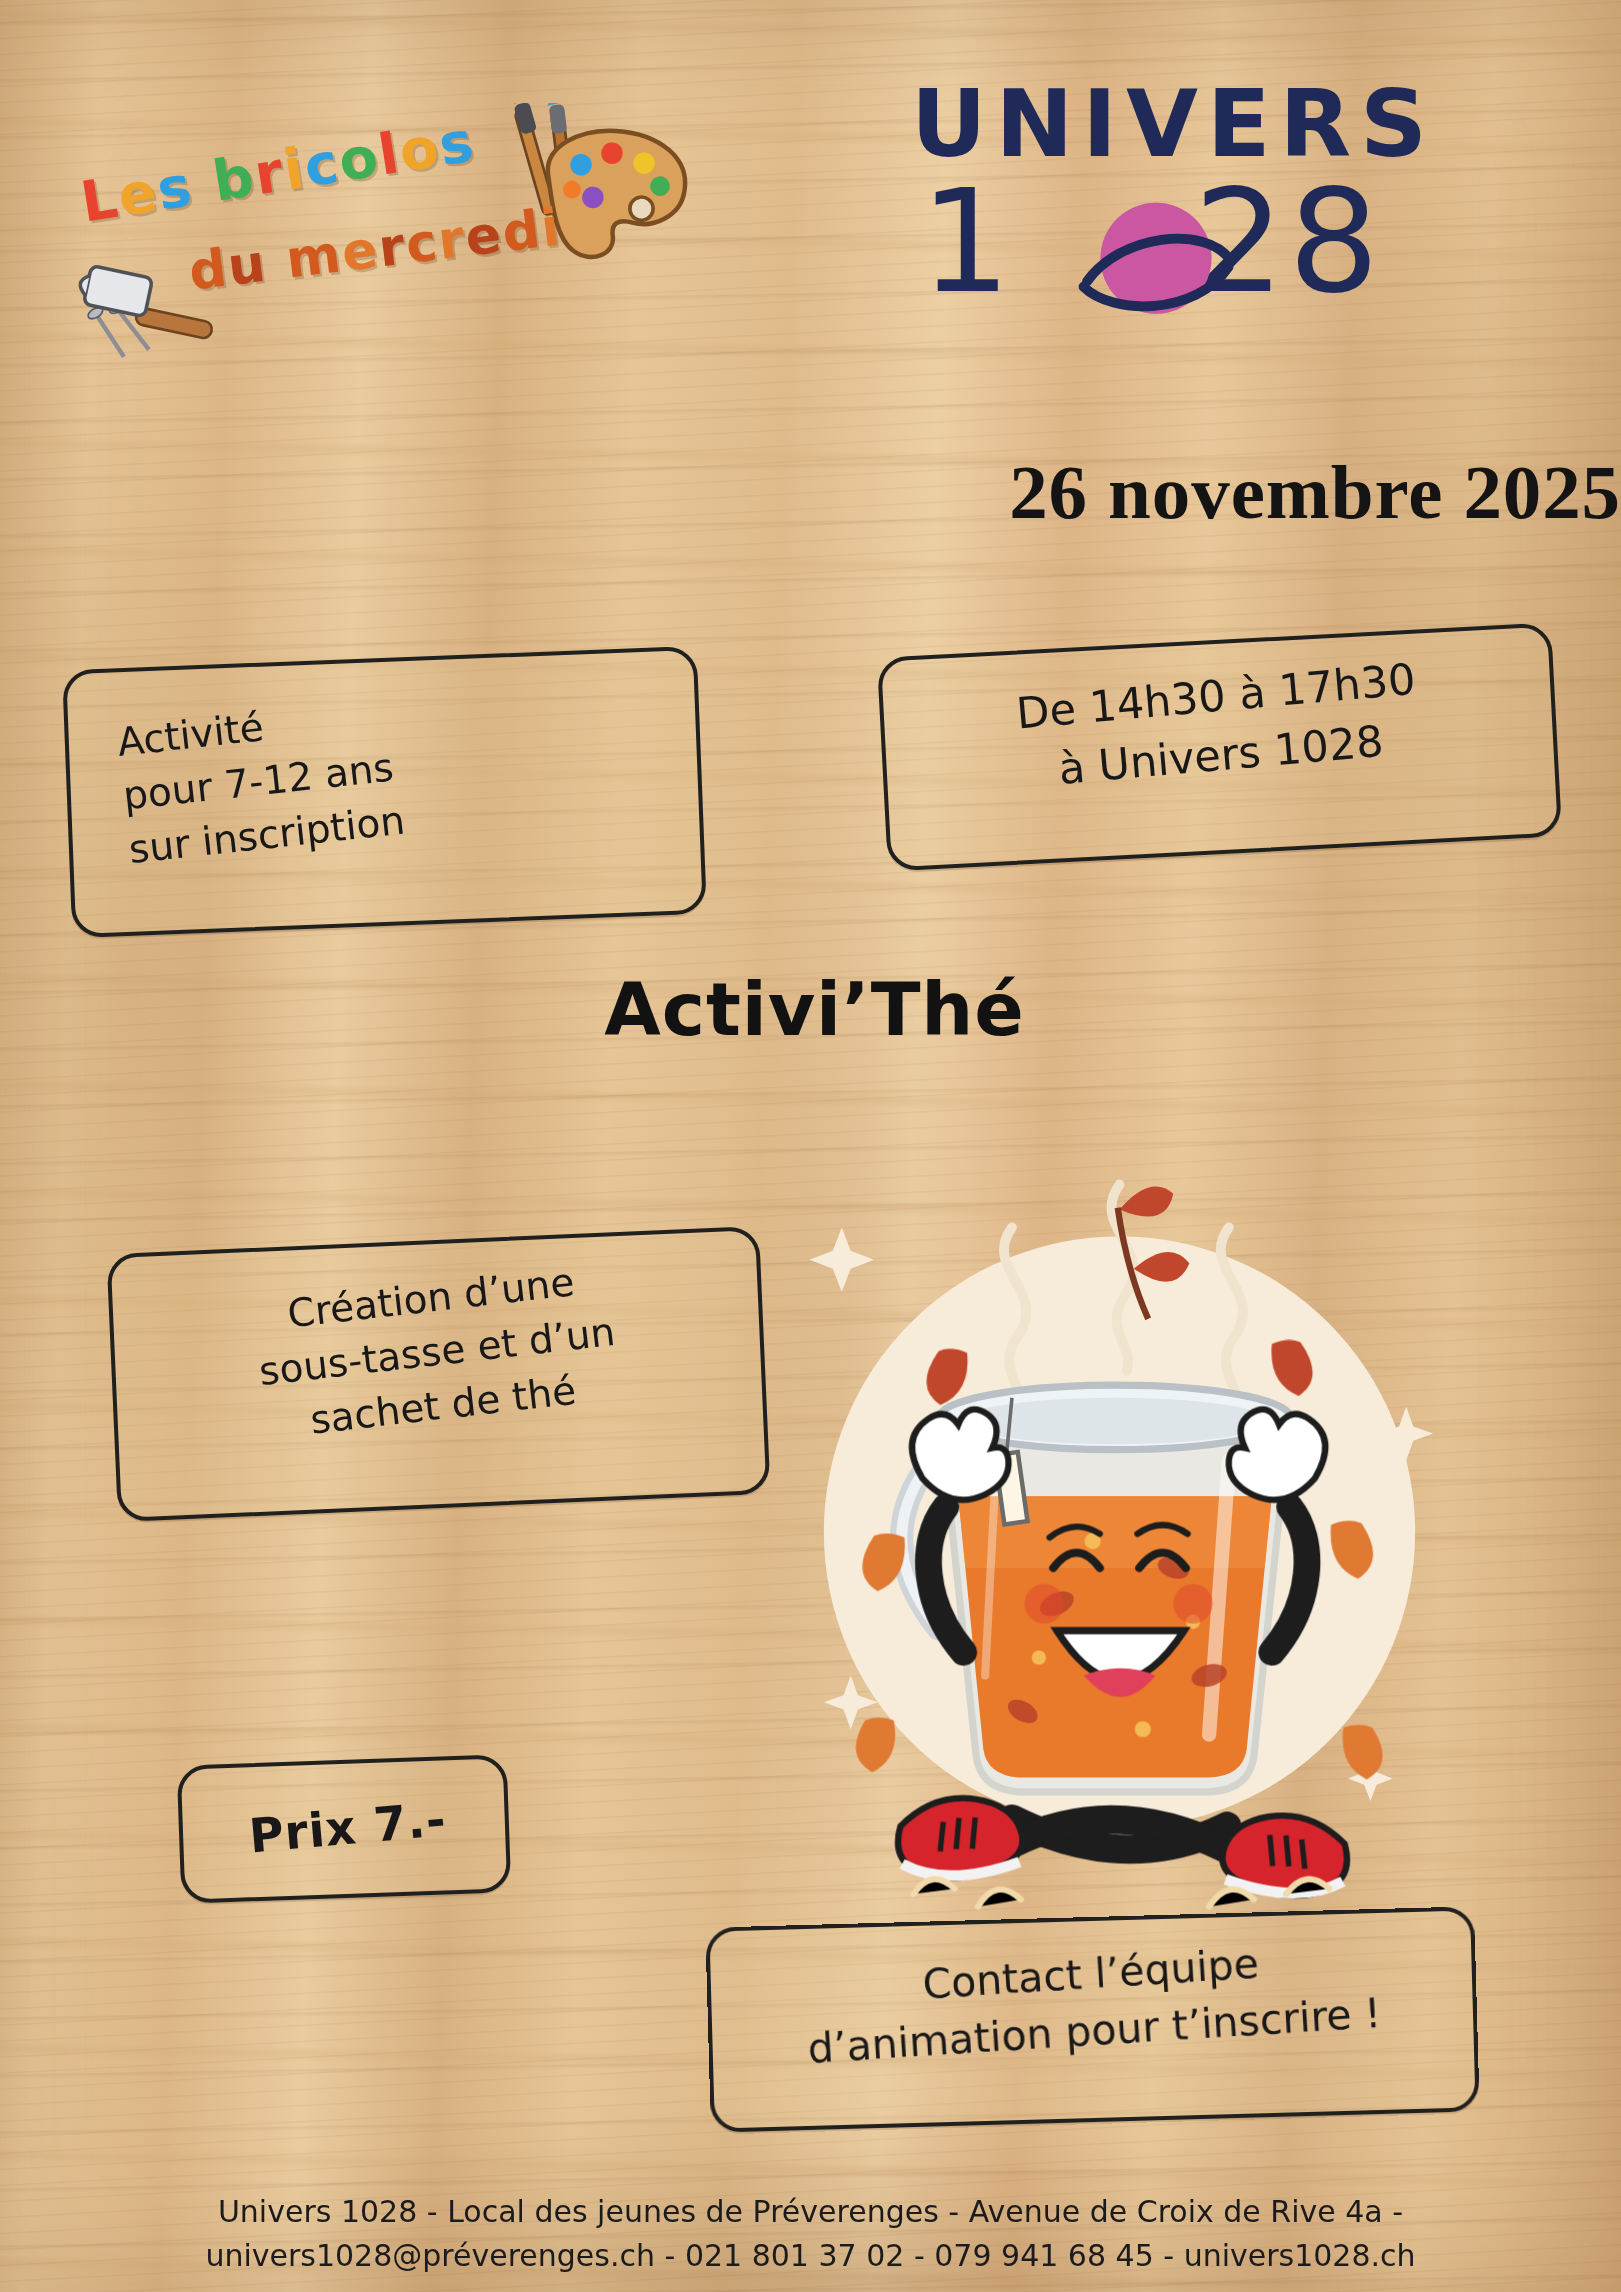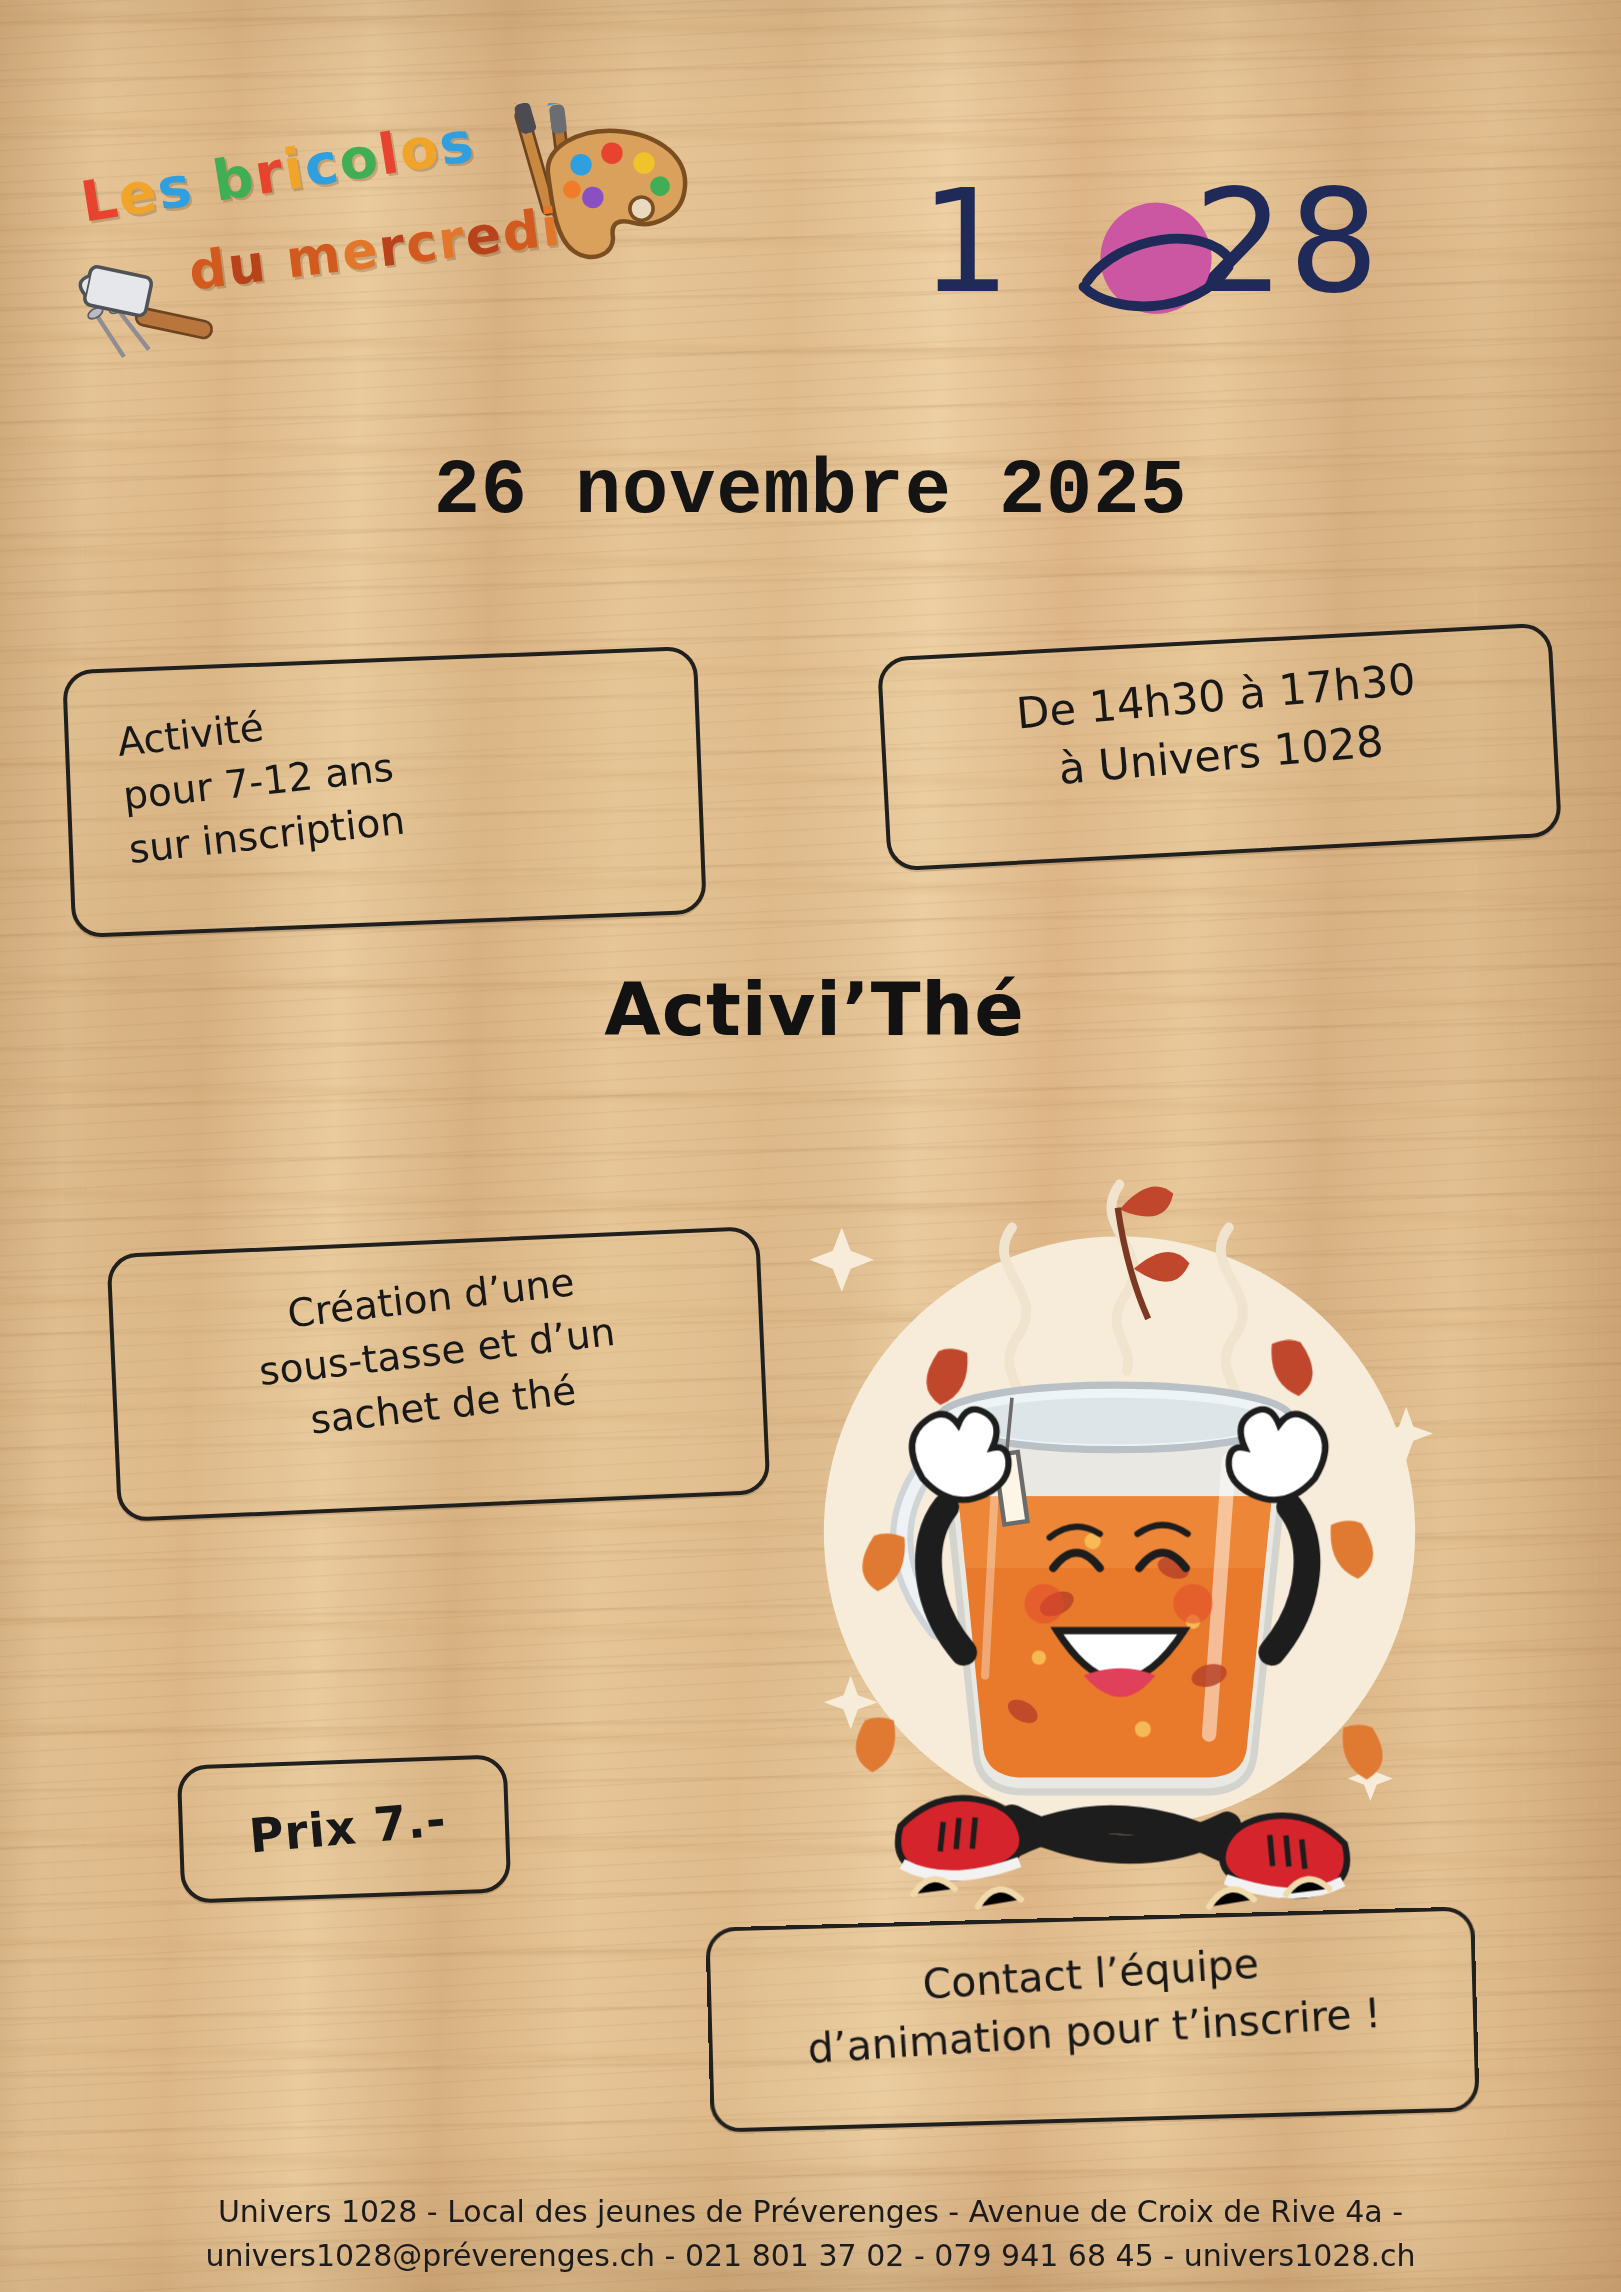--- a/index.html
+++ b/index.html
@@ -143,22 +143,22 @@
   .logo-planet {
     position: absolute;
     left: 176px; top: 118px;
     width: 170px; height: 157px;
   }
 
   
   .date {
     left: 0; right: 0;
     top: 448px;
-    text-align: center;
-    font-family: Liberation Mono, monospace;
+    text-align: right;
+    font-family: Liberation Serif, serif;
     font-weight: bold;
     font-size: 77px;
     color: #141414;
     letter-spacing: 0.9px;
   }
 
   
   .box {
     position: absolute;
     border: 4.5px solid #20201e;
@@ -334,20 +334,21 @@
 
     <div class="bricolos-l1">
       <span style="color:#e8432f">L</span><span style="color:#f0a52a">e</span><span style="color:#2f9fe0">s</span><span>&nbsp;</span><span style="color:#3fae55">b</span><span style="color:#e8432f">r</span><span style="color:#f0a52a">i</span><span style="color:#2f9fe0">c</span><span style="color:#3fae55">o</span><span style="color:#e8432f">l</span><span style="color:#f0a52a">o</span><span style="color:#2f9fe0">s</span>
     </div>
     <div class="bricolos-l2">
       <span style="color:#d35a1f">d</span><span style="color:#b8431a">u</span><span>&nbsp;</span><span style="color:#d35a1f">m</span><span style="color:#e2762b">e</span><span style="color:#b8431a">r</span><span style="color:#d35a1f">c</span><span style="color:#e2762b">r</span><span style="color:#b8431a">e</span><span style="color:#d35a1f">d</span><span style="color:#e2762b">i</span>
     </div>
   </div>
 
   <div class="abs logo">
+    <div class="logo-word">UNIVERS</div>
     <div class="logo-num">
       <span>1</span><span style="display:inline-block;width:179px"></span><span>28</span>
     </div>
     <div class="logo-planet">
       <svg viewBox="0 0 190 175" width="170" height="157">
         <circle cx="95" cy="86" r="62" fill="#c2489a"></circle>
         <path d="M95 24 a62 62 0 0 1 0 124 a62 62 0 0 1 0 -124" fill="#d86bb0" opacity="0.45"></path>
         <g stroke="#1f2a58" stroke-width="11" fill="none" stroke-linecap="round">
           <path d="M14 118 C46 150 140 150 176 96"></path>
           <path d="M18 112 C54 60 150 48 178 88"></path>

